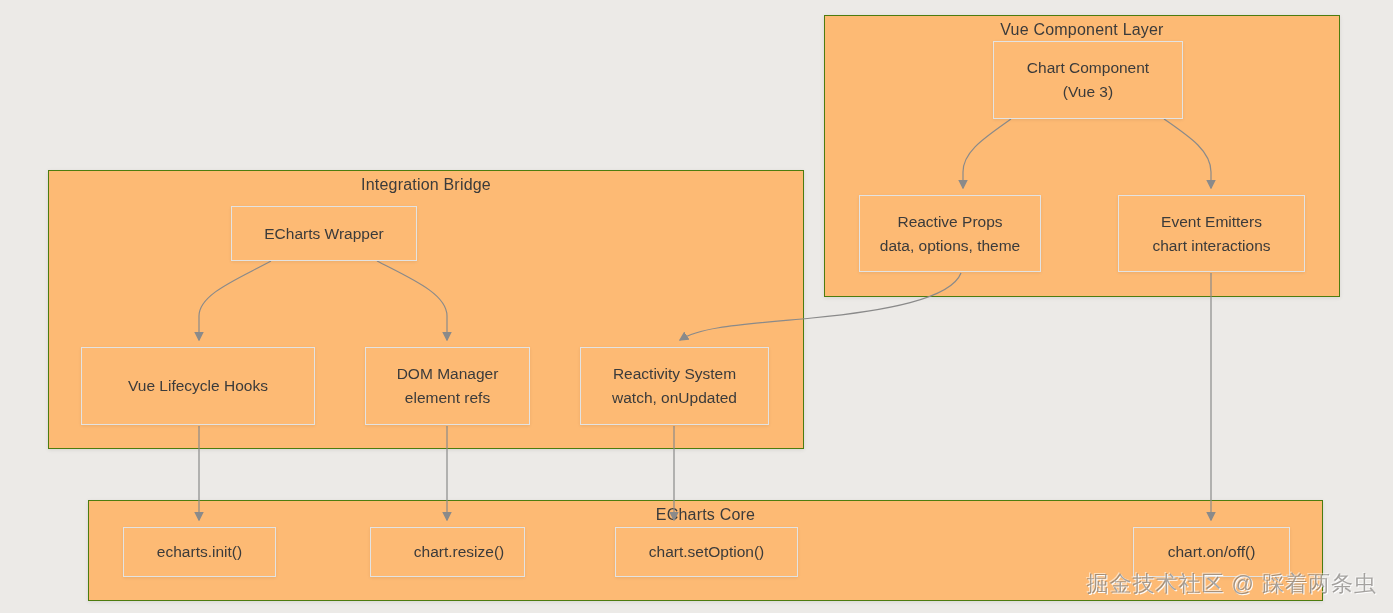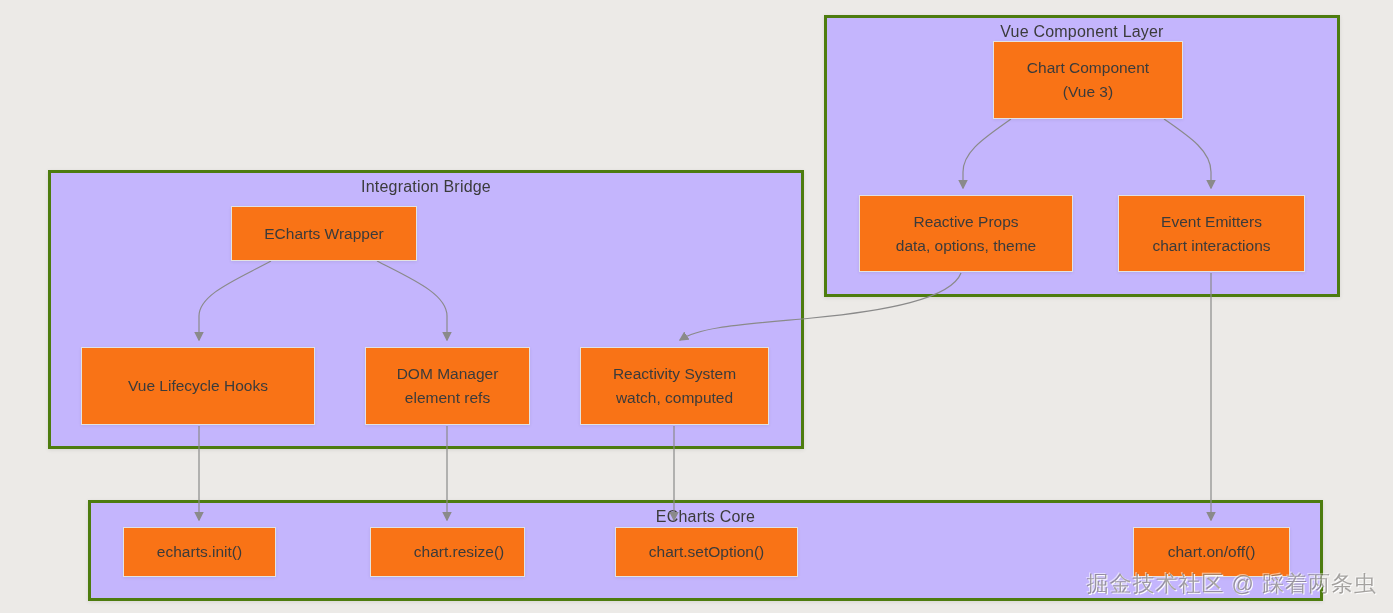--- a/index.html
+++ b/index.html
@@ -11,22 +11,22 @@
   .canvas {
     position: relative;
     width: 1393px;
     height: 613px;
     overflow: hidden;
     background: #ECEAE7;
   }
   
   .group {
     position: absolute;
-    background: #c4b5fd;
-    border: 3px solid #4d7c0f;
+    background: #fdba74;
+    border: 1px solid #4d7c0f;
     box-shadow: 0 1px 4px rgba(0,0,0,0.09);
     box-sizing: border-box;
     z-index: 1;
   }
   .group-title {
     position: absolute;
     top: 5px;
     left: 0;
     width: 100%;
     text-align: center;
@@ -48,39 +48,39 @@
   }
   .edges path.link {
     fill: none;
     stroke: #8A8A8A;
     stroke-width: 1.2px;
   }
 
   
   .node {
     position: absolute;
-    background: #f97316;
+    background: #fdba74;
     border: 1px solid #E3E3E2;
     box-shadow: 0 1px 3px rgba(0,0,0,0.08);
     box-sizing: border-box;
     display: flex;
     flex-direction: column;
     align-items: center;
     justify-content: center;
     z-index: 3;
     color: #3B3B3B;
   }
   .node .nl {
     font-size: 15.5px;
     line-height: 24px;
     white-space: nowrap;
     text-align: center;
   }
   .n-chart-component   { left: 993px;  top: 41px;  width: 190px; height: 78px; }
-  .n-reactive-props    { left: 859px;  top: 195px; width: 214px; height: 77px; }
+  .n-reactive-props    { left: 859px;  top: 195px; width: 182px; height: 77px; }
   .n-event-emitters    { left: 1118px; top: 195px; width: 187px; height: 77px; }
   .n-echarts-wrapper   { left: 231px;  top: 206px; width: 186px; height: 55px; align-items: center; }
   .n-vue-lifecycle     { left: 81px;   top: 347px; width: 234px; height: 78px; }
   .n-dom-manager       { left: 365px;  top: 347px; width: 165px; height: 78px; }
   .n-reactivity-system { left: 580px;  top: 347px; width: 189px; height: 78px; }
   .n-echarts-init      { left: 123px;  top: 527px; width: 153px; height: 50px; }
   .n-chart-resize      { left: 370px;  top: 527px; width: 155px; height: 50px; padding-left: 23px; }
   .n-chart-setoption   { left: 583px;  top: 527px; width: 183px; height: 50px; margin-left: 32px; }
   .n-chart-onoff       { left: 1133px; top: 527px; width: 157px; height: 50px; }
 
@@ -156,21 +156,21 @@
     <div class="nl">Vue Lifecycle Hooks</div>
   </div>
 
   <div class="node n-dom-manager">
     <div class="nl">DOM Manager</div>
     <div class="nl">element refs</div>
   </div>
 
   <div class="node n-reactivity-system">
     <div class="nl">Reactivity System</div>
-    <div class="nl">watch, computed</div>
+    <div class="nl">watch, onUpdated</div>
   </div>
 
   <div class="node n-echarts-init">
     <div class="nl">echarts.init()</div>
   </div>
 
   <div class="node n-chart-resize">
     <div class="nl">chart.resize()</div>
   </div>
 

